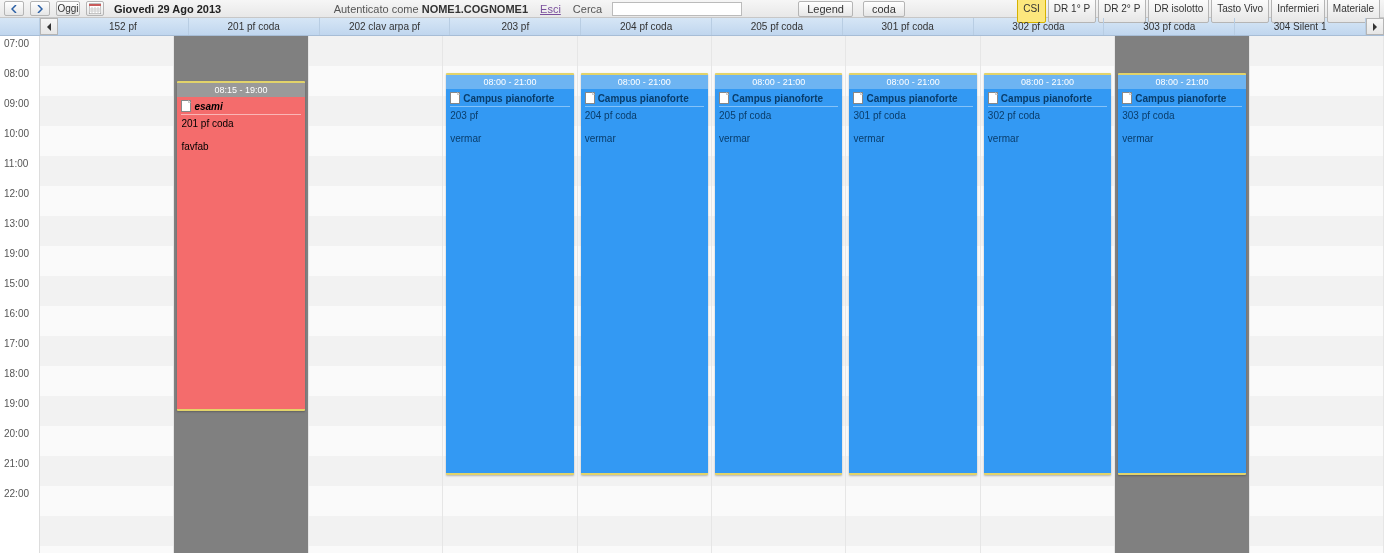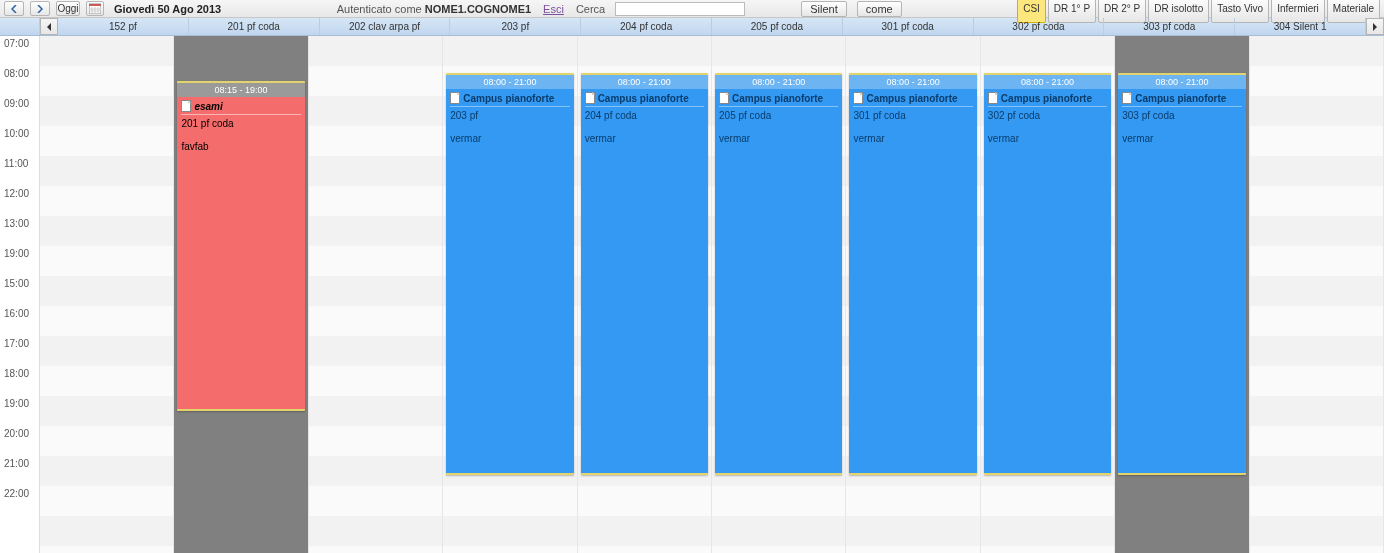--- a/index.html
+++ b/index.html
@@ -98,32 +98,32 @@
     <svg width="12" height="11" viewBox="0 0 12 11">
       <rect x="0" y="1" width="12" height="10" fill="#fff" stroke="#888"></rect>
       <rect x="0" y="1" width="12" height="2" fill="#c85c5c"></rect>
       <line x1="3" y1="4" x2="3" y2="10" stroke="#ccc"></line>
         <line x1="6" y1="4" x2="6" y2="10" stroke="#ccc"></line>
         <line x1="9" y1="4" x2="9" y2="10" stroke="#ccc"></line>
       <line x1="0" y1="6" x2="12" y2="6" stroke="#ccc"></line>
         <line x1="0" y1="8" x2="12" y2="8" stroke="#ccc"></line>
     </svg>
   </button>
-  <span class="date-label">Giovedì 50 Ago 2013</span>
+  <span class="date-label">Giovedì 29 Ago 2013</span>
 
   <span class="auth-text">
     <span>Autenticato come</span>
     <span class="auth-name">NOME1.COGNOME1</span>
   </span>
   <a class="esci-link">Esci</a>
   <span class="search-label">Cerca</span>
   <input class="search-input" placeholder="" style="">
   <span class="spacer-mid"></span>
-  <button class="legend-btn">Silent</button>
-  <button class="print-btn">come</button>
+  <button class="legend-btn">Legend</button>
+  <button class="print-btn">coda</button>
 
   <div class="right-buttons" id="right-buttons">
       <button class="right-btn active">CSI</button>
       <button class="right-btn">DR 1° P</button>
       <button class="right-btn">DR 2° P</button>
       <button class="right-btn">DR isolotto</button>
       <button class="right-btn">Tasto Vivo</button>
       <button class="right-btn">Infermieri</button>
       <button class="right-btn">Materiale</button>
     </div>

